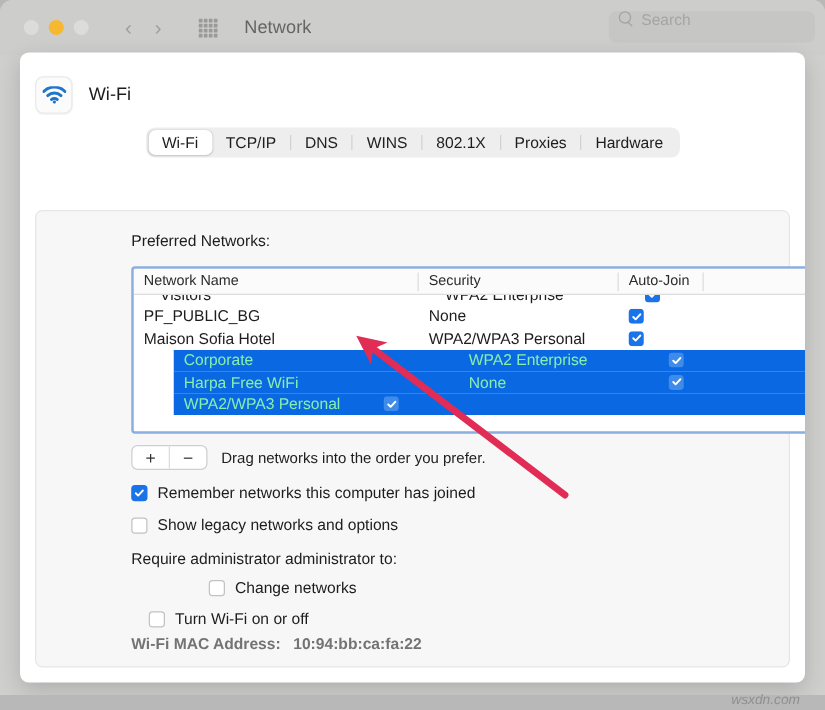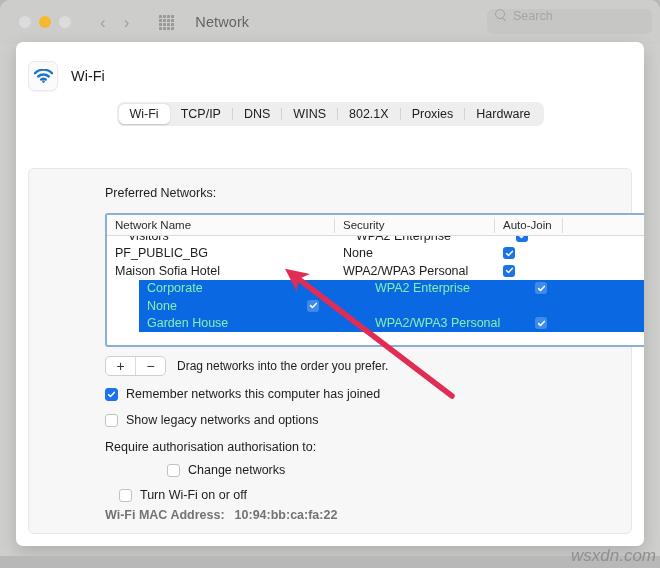--- a/index.html
+++ b/index.html
@@ -250,22 +250,22 @@
   }
 
   
   .arrow-svg {
     position: absolute; left: 0; top: 0;
     width: 660px; height: 568px;
     pointer-events: none;
   }
 
   .watermark {
-    position: absolute; right: 4px; bottom: 2px;
-    font-size: 17px; color: #8f8f8f;
+    position: absolute; right: 20px; bottom: 2px;
+    font-size: 11px; color: #8f8f8f;
     font-family: "Liberation Sans", sans-serif;
     font-style: italic;
   }
 </style>
 </head>
 <body>
 
 <div class="window">
 
   <div class="titlebar">
@@ -394,32 +394,32 @@
             <div class="cell join">
               <span class="cbx">
                 <svg width="9" height="9" viewBox="0 0 9 9">
                     <path d="M1.6 4.6 L3.5 6.5 L7.3 2.4" stroke="#fff" stroke-width="1.5" fill="none" stroke-linecap="round" stroke-linejoin="round"></path>
                   </svg>
               </span>
             </div>
           </div>
 
           <div class="trow sel">
+            <div class="cell name">Harpa Free WiFi</div>
             <div class="cell sec">None</div>
             <div class="cell join">
               <span class="cbx">
                 <svg width="9" height="9" viewBox="0 0 9 9">
                     <path d="M1.6 4.6 L3.5 6.5 L7.3 2.4" stroke="#fff" stroke-width="1.5" fill="none" stroke-linecap="round" stroke-linejoin="round"></path>
                   </svg>
               </span>
             </div>
           </div>
 
           <div class="trow sel">
-            <div class="cell name">Garden House</div>
             <div class="cell sec">WPA2/WPA3 Personal</div>
             <div class="cell join">
               <span class="cbx">
                 <svg width="9" height="9" viewBox="0 0 9 9">
                     <path d="M1.6 4.6 L3.5 6.5 L7.3 2.4" stroke="#fff" stroke-width="1.5" fill="none" stroke-linecap="round" stroke-linejoin="round"></path>
                   </svg>
               </span>
             </div>
           </div>
 
@@ -441,21 +441,21 @@
             </svg>
         </span>
         <span>Remember networks this computer has joined</span>
       </div>
 
       <div class="chk-row" style="left:76px; top:244px;">
         <span class="chk"></span>
         <span>Show legacy networks and options</span>
       </div>
 
-      <div class="sect-label">Require authorisation authorisation to:</div>
+      <div class="sect-label">Require administrator administrator to:</div>
 
       <div class="chk-row" style="left:90px; top:294px;margin-left:48px;">
         <span class="chk"></span>
         <span>Change networks</span>
       </div>
 
       <div class="chk-row" style="left:90px; top:319px;">
         <span class="chk"></span>
         <span>Turn Wi-Fi on or off</span>
       </div>

